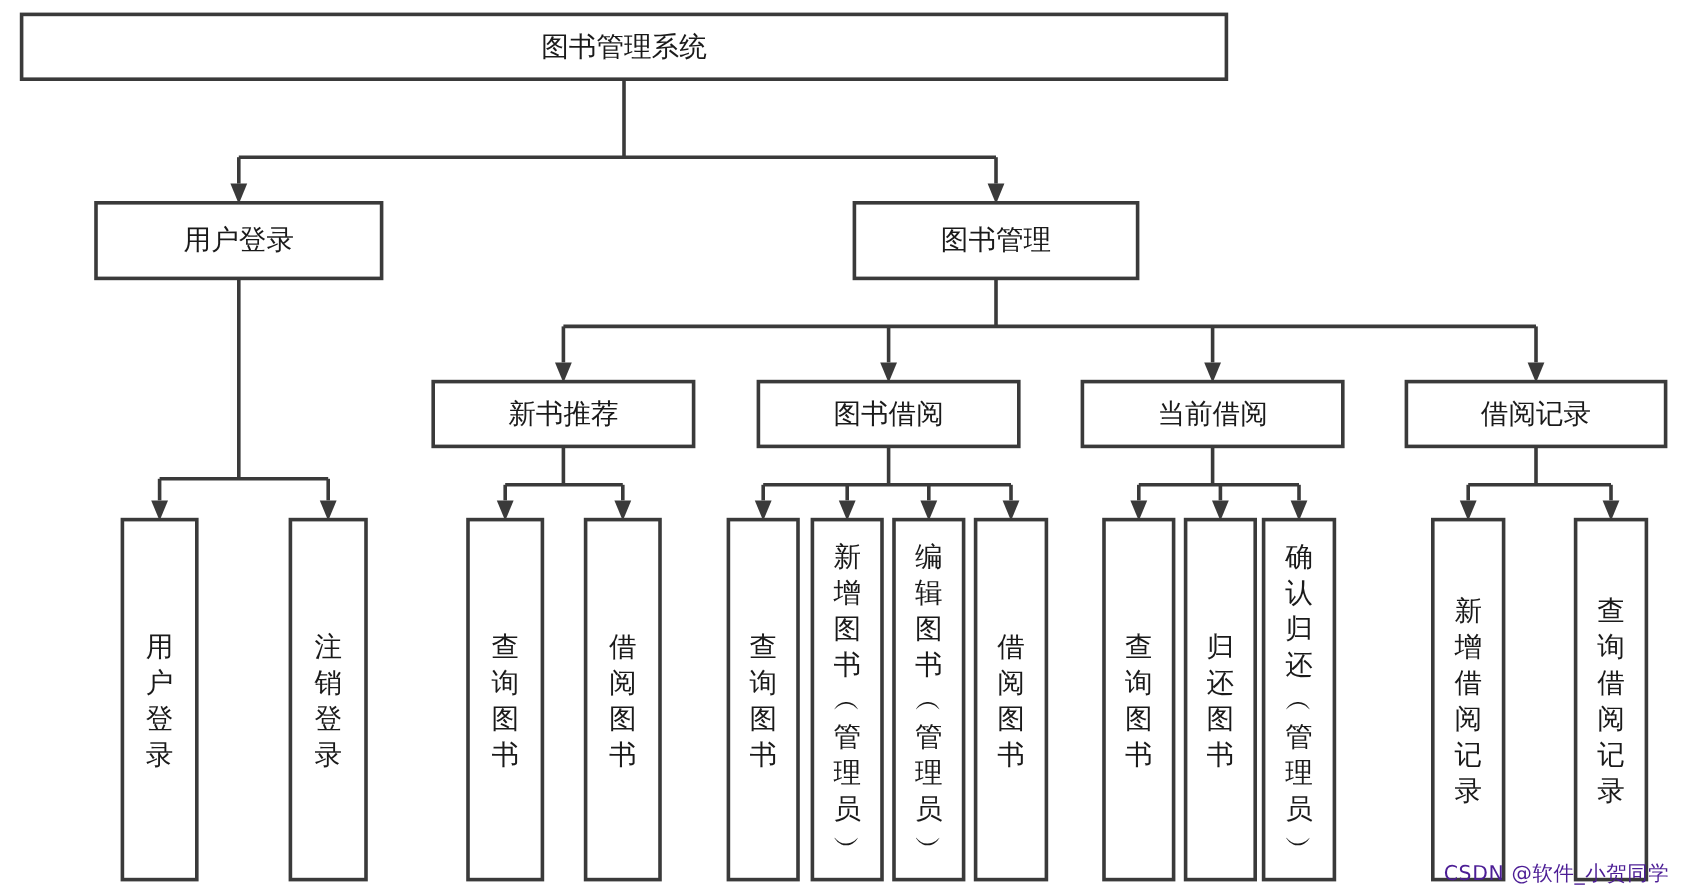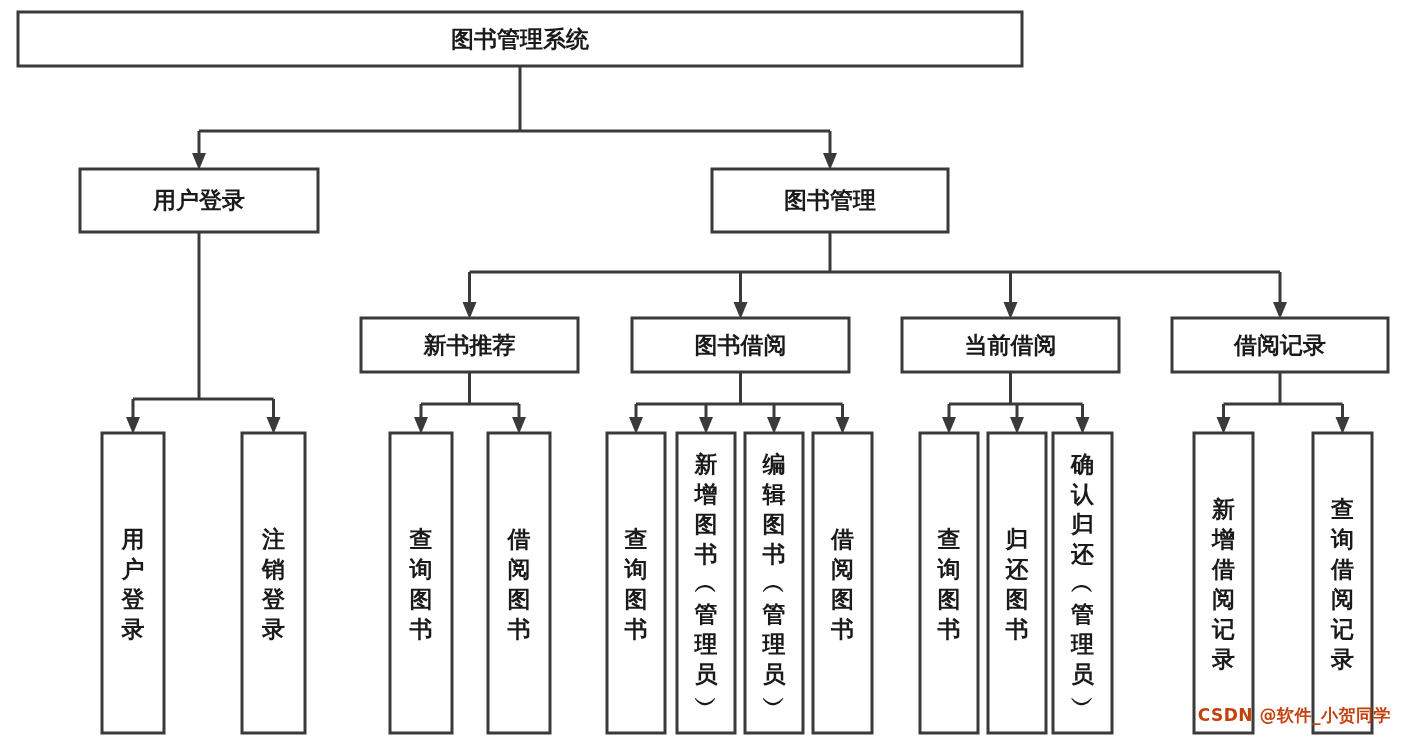--- a/index.html
+++ b/index.html
@@ -12,21 +12,20 @@
     width: 1405px;
     height: 747px;
     font-family: "DejaVu Sans", "Liberation Sans", sans-serif;
     overflow: hidden;
     position: relative;
   }
   #diagram-root {
     position: relative;
     width: 1405px;
     height: 747px;
-    font-weight: bold;
   }
   svg.flow {
     position: absolute;
     left: 0;
     top: 0;
     width: 1405px;
     height: 747px;
     display: block;
   }
   .node-box {
@@ -54,24 +53,24 @@
   }
   .node-label-v {
     font-family: "DejaVu Sans", "Liberation Sans", sans-serif;
     font-size: 23px;
     fill: #1a1a1a;
     text-anchor: middle;
   }
   .watermark {
     position: absolute;
     right: 14px;
-    bottom: 20px;
+    bottom: 8px;
     font-family: "DejaVu Sans", "Liberation Sans", sans-serif;
     font-size: 17px;
-    color: #c2410c;
+    color: #4c1d95;
     letter-spacing: 0.5px;
     white-space: nowrap;
     user-select: none;
   }
 </style>
 </head>
 <body>
 
 <div id="diagram-root">
   <svg class="flow" viewBox="0 0 1405 747" xmlns="http://www.w3.org/2000/svg">

